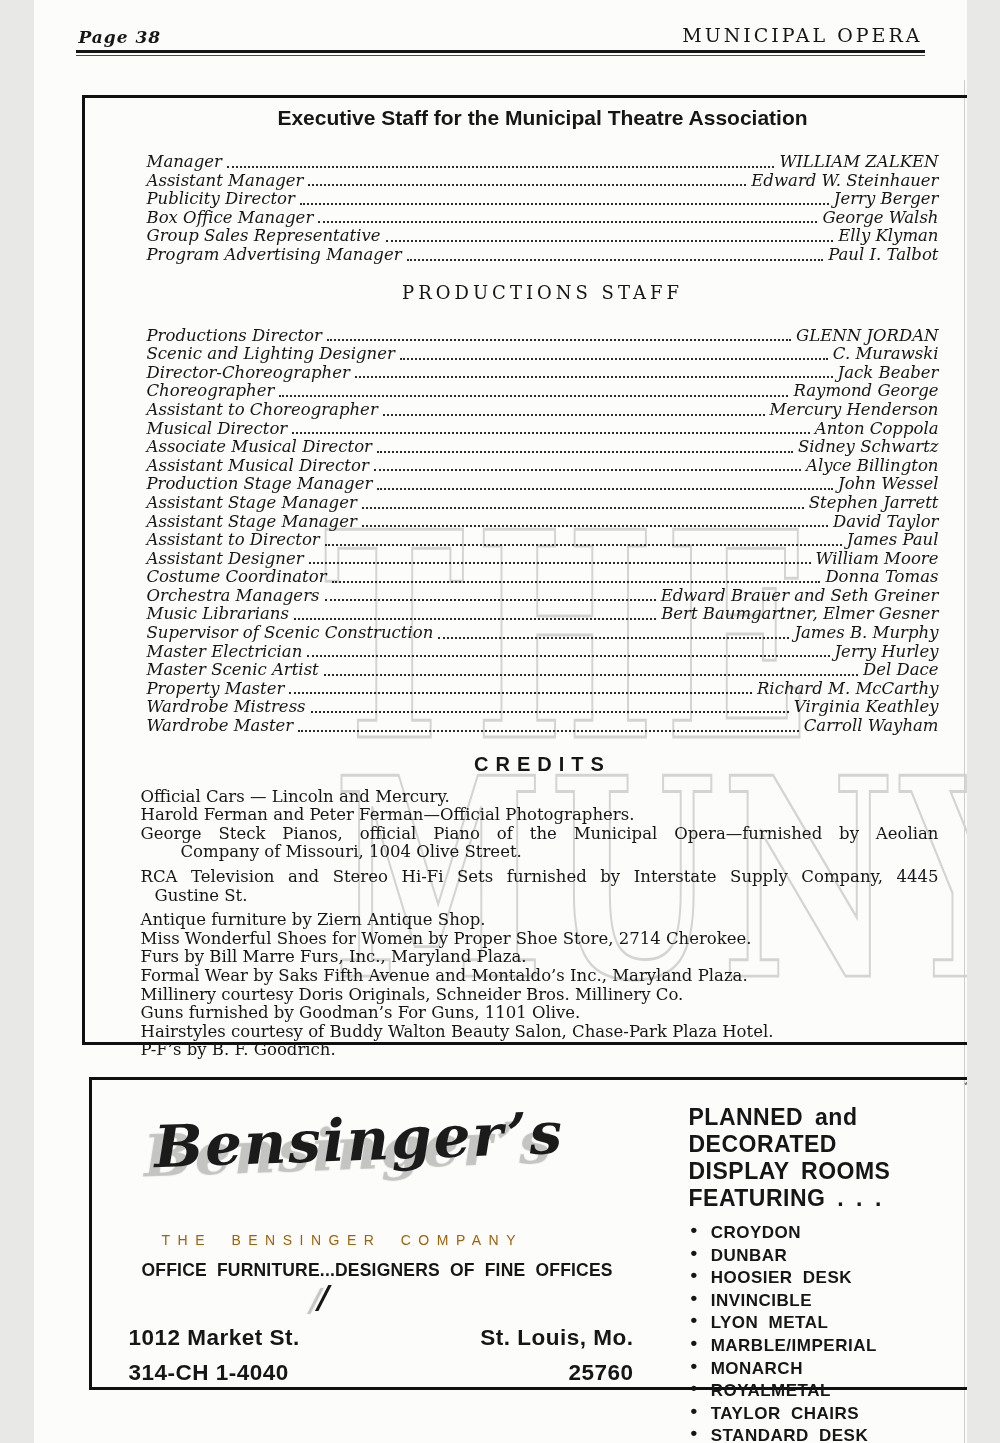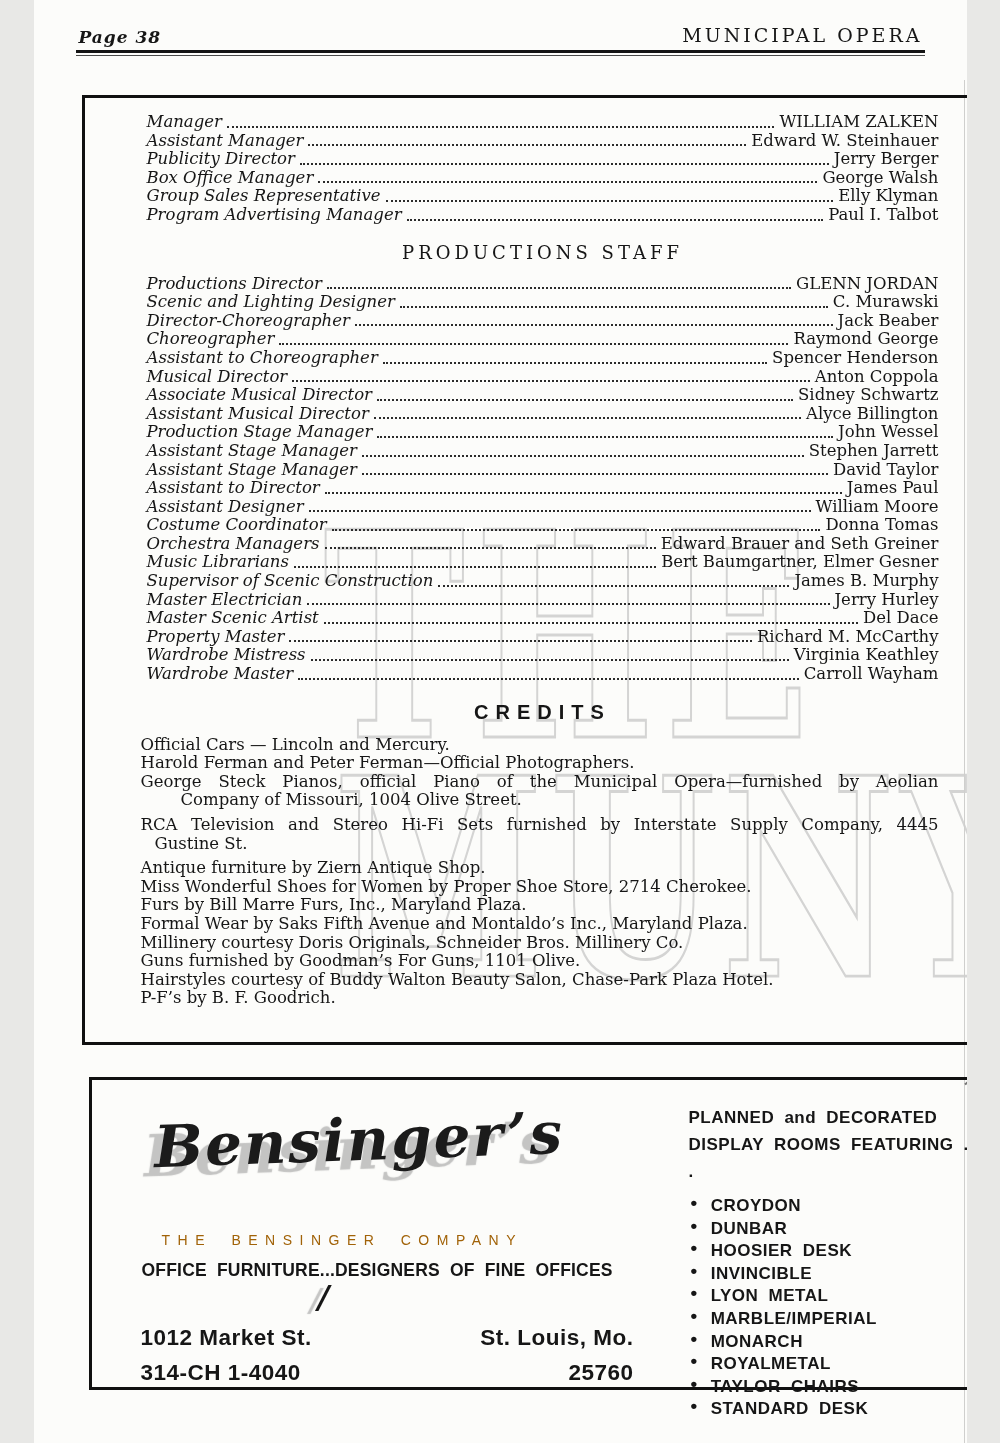--- a/index.html
+++ b/index.html
@@ -34,28 +34,28 @@
 
   
   .staff-box {
     position:absolute; z-index:1; left:48px; top:95px; width:918px; height:950px;
     border:3px solid #101010; padding:6px 58px 0 62px; background:transparent;
   }
   .exec-title {
     margin-top:2px; text-align:center;
     font-family:"Liberation Sans", sans-serif; font-weight:bold; font-size:21px;
   }
-  .roster { margin-top:9px;text-align:center; }
+  .roster { margin-top:23px;text-align:center; }
   .leader-row { display:flex; align-items:baseline; font-size:16.5px;
     line-height:18.6px; white-space:nowrap; }
   .leader-row .role { font-style:italic; flex:0 0 auto; }
   .leader-row .leader { flex:1 1 auto; margin:0 5px;
     border-bottom:2px dotted #2b2b2b; align-self:flex-end;
     position:relative; top:-4px; min-width:20px; }
-  .leader-row .name { flex:0 0 auto; }
+  .leader-row .name { flex:0 0 auto;font-style:italic; }
   .prod-title {
     margin:16px 0 11px; text-align:center;
     font-size:18px; letter-spacing:4px; line-height:23px;
   }
   .credits-title {
     margin:15px 0 11px; text-align:center;
     font-family:"Liberation Sans", sans-serif; font-weight:bold;
     font-size:20px; letter-spacing:7px; line-height:26px;
   }
   .credits { margin-left:-6px; }
@@ -86,27 +86,27 @@
     font-family:"Liberation Sans", sans-serif; font-weight:bold;
     font-size:17.5px; word-spacing:5px; letter-spacing:.2px;
   }
   .ad-slash {
     position:absolute; left:226px; top:198px;
     font-style:italic; font-weight:bold; font-size:32px;
     text-shadow:-8px 3px 1px rgba(150,150,150,.55);
   }
   .ad-address { position:absolute; left:37px; top:240px; width:505px; display:flex; }
   .ad-address .addr-col { font-family:"Liberation Sans", sans-serif;
-    font-weight:bold; font-size:22.5px; line-height:35px; letter-spacing:.5px;margin-left:12px; }
+    font-weight:bold; font-size:22.5px; line-height:35px; letter-spacing:.5px; }
   .addr-left  { width:300px; }
   .addr-right { width:205px; text-align:right; }
 
   .ad-right { position:absolute; left:597px; top:24px; width:300px;
     font-family:"Liberation Sans", sans-serif; font-weight:bold; }
-  .ad-right .disp-h { font-size:17px; letter-spacing:.5px; word-spacing:5px;
+  .ad-right .disp-h { font-size:23px; letter-spacing:.5px; word-spacing:5px;
     line-height:27px; }
   .brand-list { margin-top:10px; }
   .brand-row { display:flex; align-items:flex-start; font-size:17px;
     letter-spacing:.5px; word-spacing:5px; line-height:22.6px; }
   .brand-row .bullet { font-size:19px; line-height:16px; margin:0 13px 0 2px; }
 
   
   .edge-line { position:absolute; right:2px; top:80px; bottom:0; width:1px;
     background:#cfcfcd; }
   .ad-tick { position:absolute; left:930px; top:1081px; width:8px; height:2px;
@@ -119,20 +119,21 @@
 
   <div class="page-no">Page 38</div>
   <div class="pub-title">MUNICIPAL OPERA</div>
   <div class="header-rule"></div>
 
   <div class="watermark wm-the">THE</div>
   <div class="watermark wm-muny">MUNY</div>
 
   <div class="staff-box">
 
+    <div class="exec-title">Executive Staff for the Municipal Theatre Association</div>
 
     <div class="roster">
 
         <div class="leader-row">
           <span class="role">Manager</span>
           <span class="leader"></span>
           <span class="name">WILLIAM ZALKEN</span>
         </div>
 
         <div class="leader-row">
@@ -190,21 +191,21 @@
 
         <div class="leader-row">
           <span class="role">Choreographer</span>
           <span class="leader"></span>
           <span class="name">Raymond George</span>
         </div>
 
         <div class="leader-row">
           <span class="role">Assistant to Choreographer</span>
           <span class="leader"></span>
-          <span class="name">Spencer Henderson</span>
+          <span class="name">Mercury Henderson</span>
         </div>
 
         <div class="leader-row">
           <span class="role">Musical Director</span>
           <span class="leader"></span>
           <span class="name">Anton Coppola</span>
         </div>
 
         <div class="leader-row">
           <span class="role">Associate Musical Director</span>

